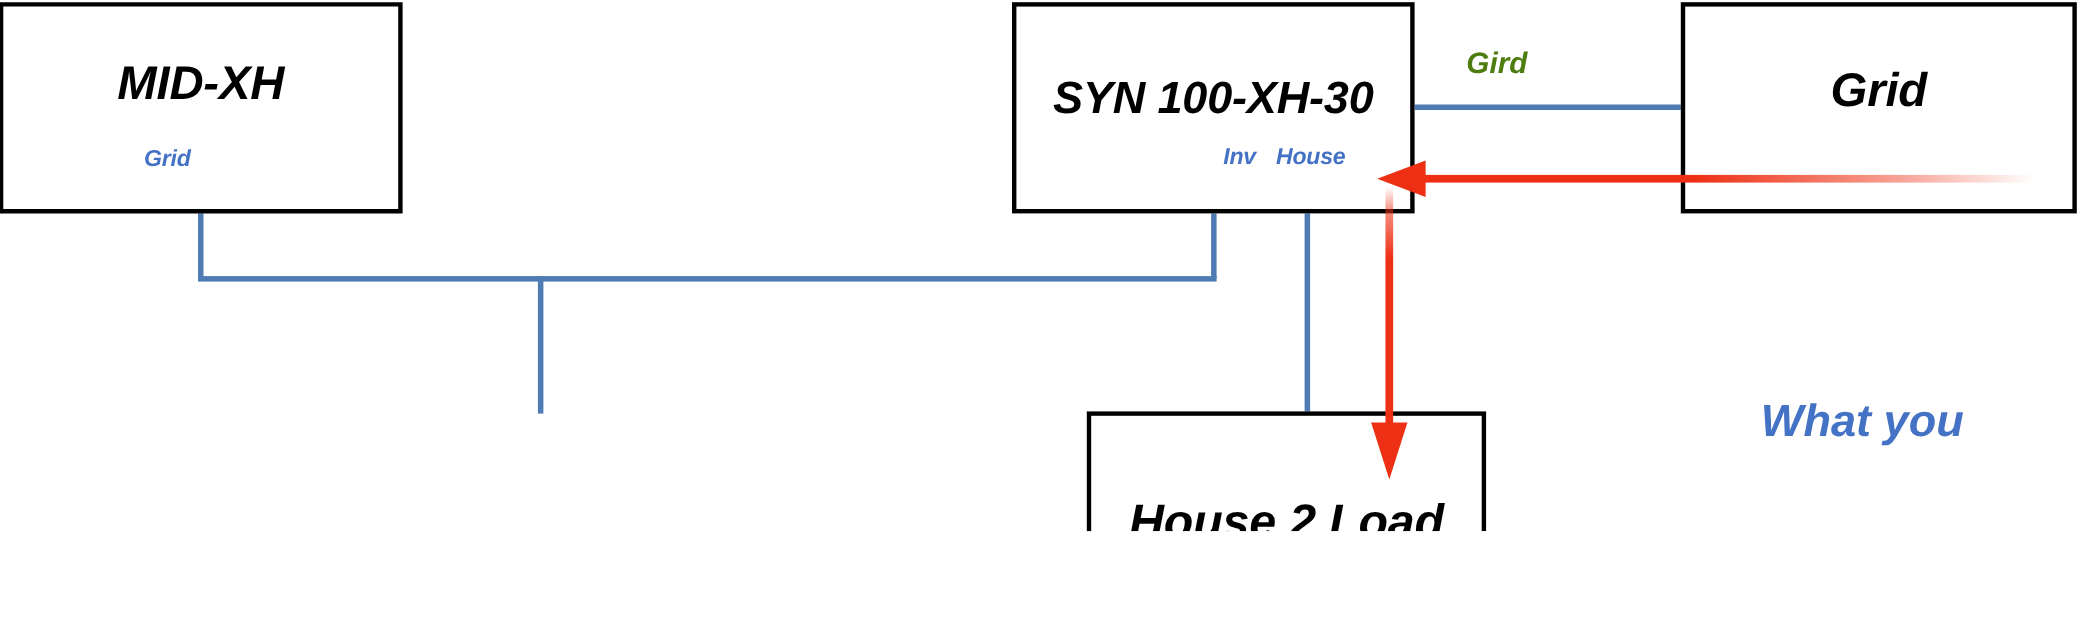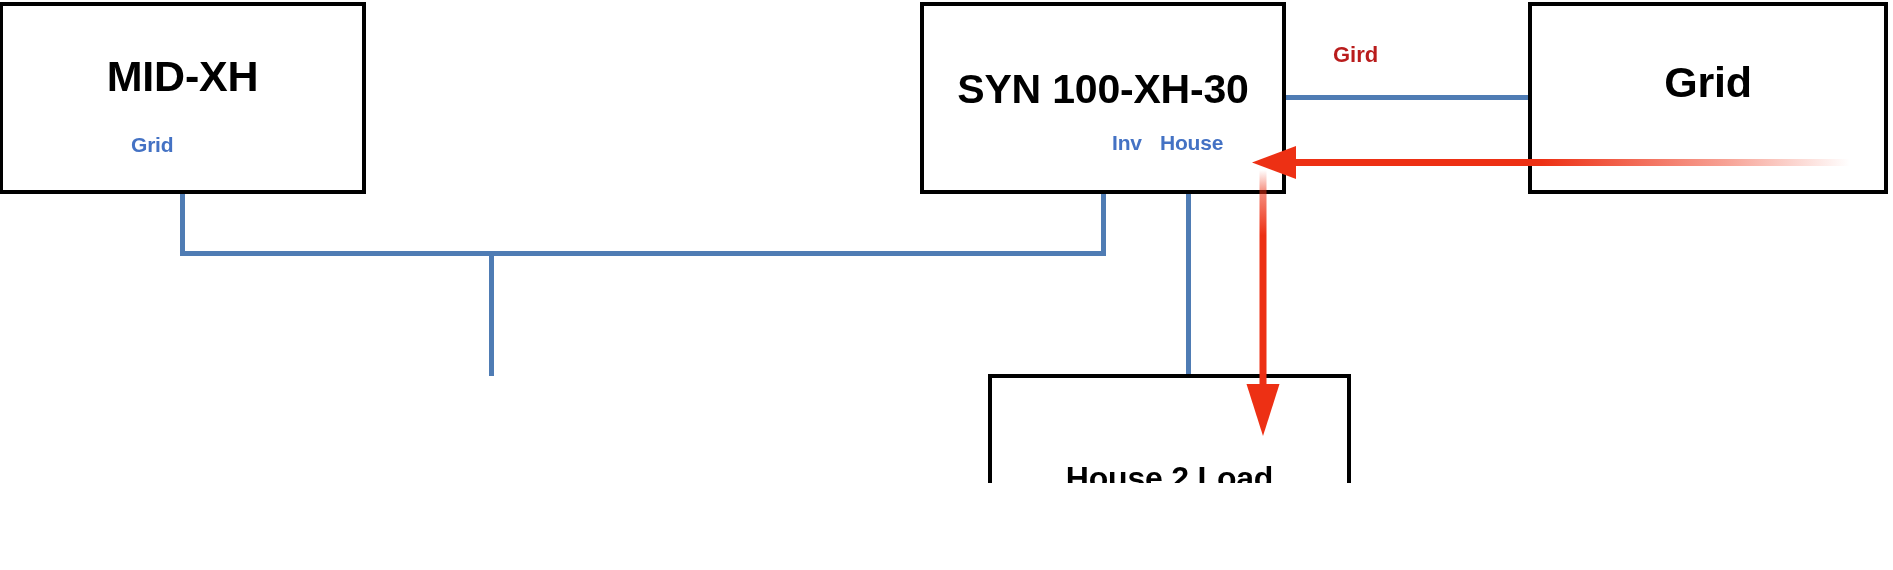--- a/index.html
+++ b/index.html
@@ -11,20 +11,21 @@
   body {
     font-family: "Liberation Sans", sans-serif;
     -webkit-font-smoothing: antialiased;
   }
   #canvas {
     position: relative;
     width: 1893px;
     height: 483px;
     background: #ffffff;
     overflow: hidden;
+    font-style: italic;
   }
   
   .node {
     position: absolute;
     box-sizing: border-box;
     border: 4px solid #000000;
     background: #ffffff;
     z-index: 3;
   }
   .node-title {
@@ -49,21 +50,21 @@
   #node-mid-xh      { left: 0px;    top: 2px;   width: 366px; height: 192px; border-left-width: 3px;}
   #node-syn         { left: 920px;  top: 2px;   width: 366px; height: 192px; }
   #node-grid        { left: 1528px; top: 2px;   width: 360px; height: 192px; }
   #node-house1      { left: 310px;  top: 374px; width: 363px; height: 194px; }
   #node-house2      { left: 988px;  top: 374px; width: 363px; height: 194px; }
 
   #node-mid-xh  .node-title { top: 46px;  font-size: 43px; }
   #node-syn     .node-title { top: 60px;  font-size: 41px; }
   #node-grid    .node-title { top: 52px;  font-size: 43px; }
   #node-house1  .node-title { top: 82px;  font-size: 40px; }
-  #node-house2  .node-title { top: 82px;  font-size: 32px; }
+  #node-house2  .node-title { top: 72px;  font-size: 44px; }
 
   
   .wire {
     position: absolute;
     background: #4f7cb4;
     z-index: 2;
   }
   .wire-v { width: 5px; }
   .wire-h { height: 5px; }
 
@@ -75,23 +76,23 @@
   #wire-house1-drop { left: 489px;  top: 251px; height: 125px; }
   
   #wire-syn-inv     { left: 1101px; top: 193px; height: 60px; }
   
   #wire-load-drop   { left: 1186px; top: 193px; height: 184px; }
   
   #wire-gird        { left: 1286px; top: 95px;  width: 243px; }
 
   .wire-label {
     position: absolute;
-    color: #b91c1c;
+    color: #4d7c0f;
     font-weight: bold;
-    font-size: 22px;
+    font-size: 27px;
     white-space: nowrap;
     z-index: 4;
   }
   #label-gird { left: 1333px; top: 42px; }
 
   
   #arrow-grid-to-syn {
     position: absolute;
     left: 1250px;
     top: 140px;
@@ -179,15 +180,16 @@
         <stop offset="0.10" stop-color="#ED3014" stop-opacity="0.55"></stop>
         <stop offset="0.30" stop-color="#ED3014" stop-opacity="1"></stop>
         <stop offset="1" stop-color="#ED3014" stop-opacity="1"></stop>
       </linearGradient>
     </defs>
     <rect x="21.5" y="0" width="7" height="218" fill="url(#fadeDown)"></rect>
     <polygon points="25,266 8.5,214 41.5,214" fill="#ED3014"></polygon>
   </svg>
 
   <div id="annotation">
+    <div>What you</div>
   </div>
 
 </div>
 
 </body></html>

